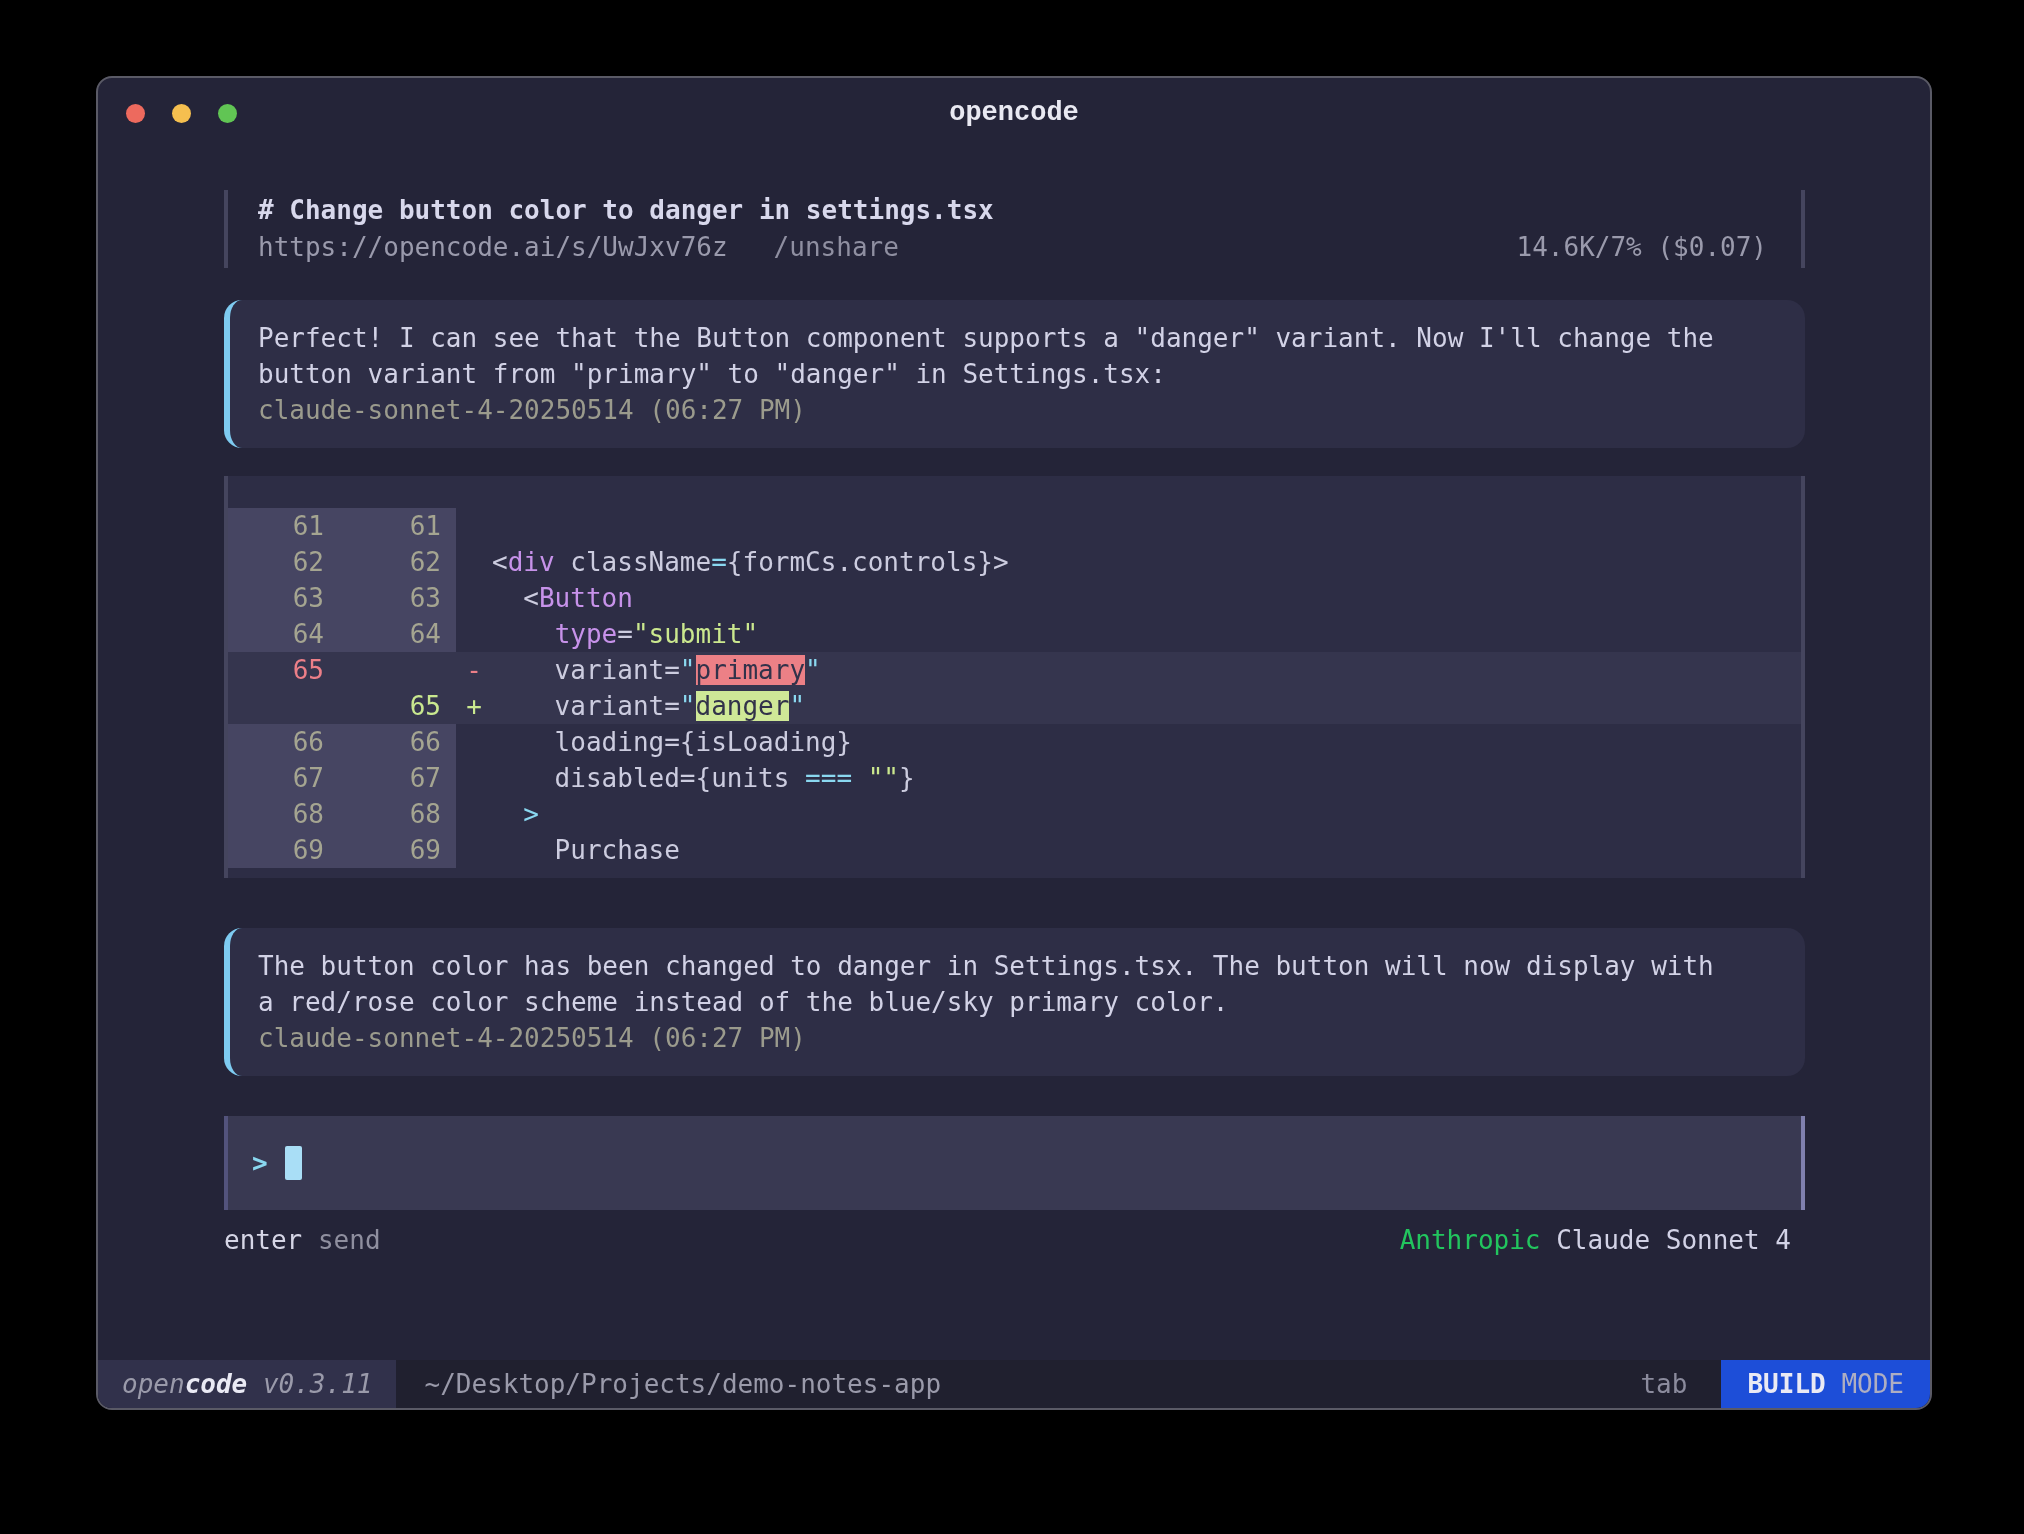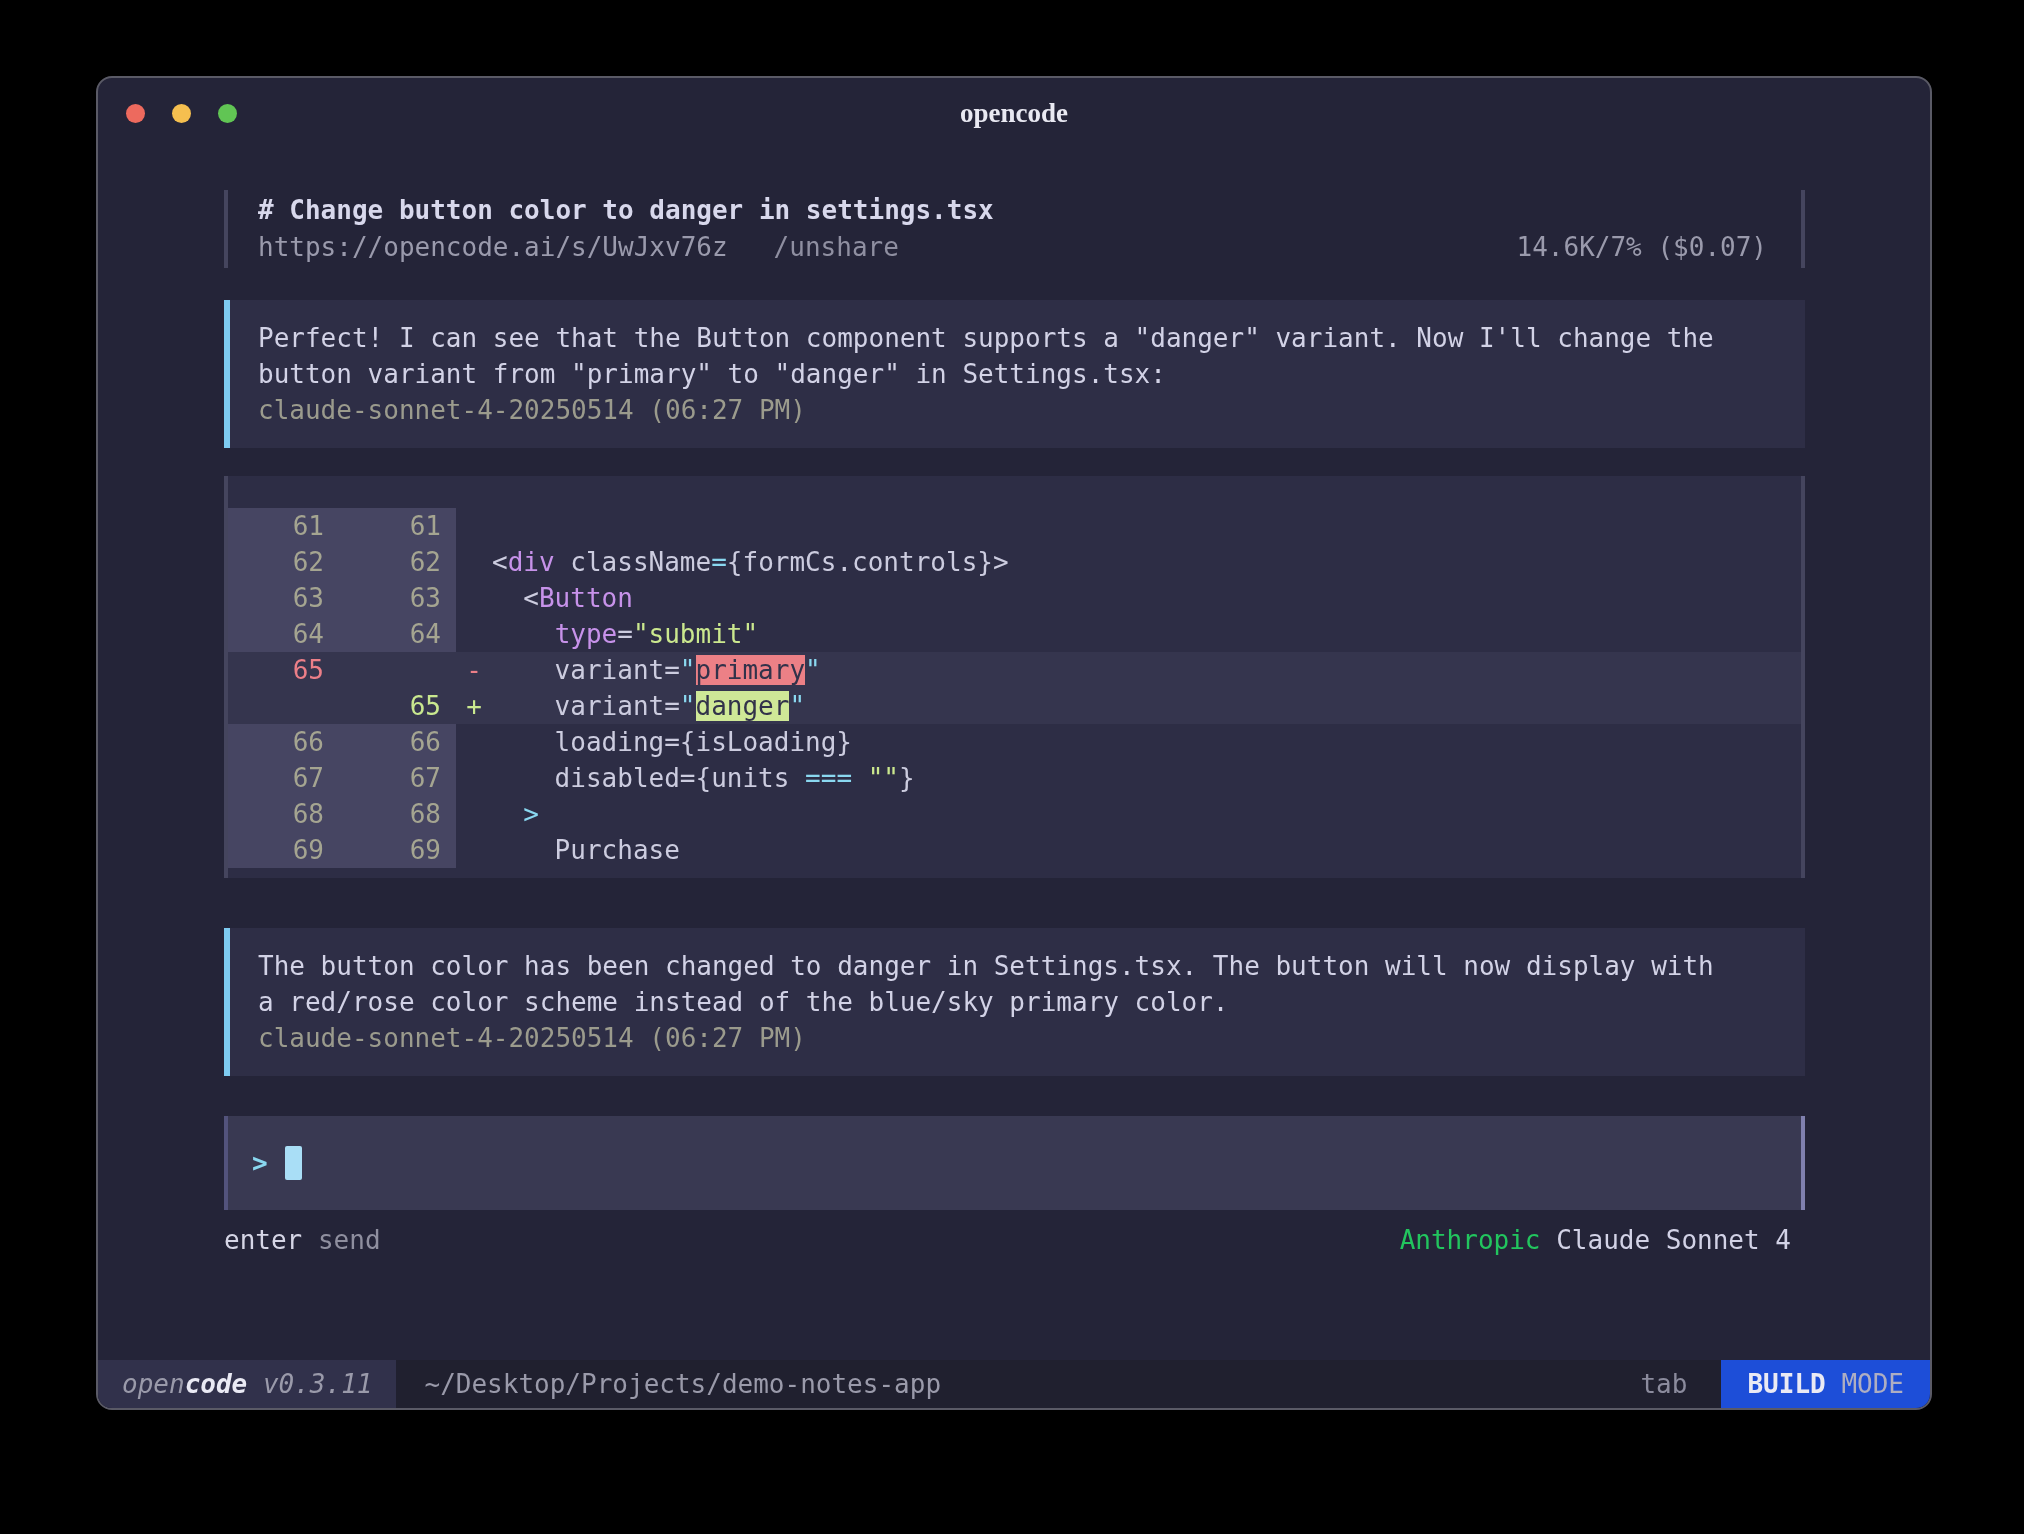--- a/index.html
+++ b/index.html
@@ -14,33 +14,33 @@
   .window{position:absolute;left:96px;top:76px;width:1836px;height:1334px;background:#242438;
     border:2px solid #5a5a66;border-radius:16px;display:flex;flex-direction:column;overflow:hidden;}
 
   
   .titlebar{flex:none;height:70px;position:relative;display:flex;align-items:center;justify-content:center;}
   .traffic{position:absolute;left:28px;top:0;height:100%;display:flex;align-items:center;gap:27px;}
   .light{width:19px;height:19px;border-radius:50%;display:inline-block;}
   .light.red{background:var(--traffic-red,#ed6a5e);}
   .light.yellow{background:var(--traffic-yellow,#f5bf4f);}
   .light.green{background:var(--traffic-green,#61c554);}
-  .win-title{font-family:Liberation Serif, serif;font-weight:bold;font-size:27px;color:#e9e9f2;}
+  .win-title{font-family:Liberation Mono, monospace;font-weight:bold;font-size:27px;color:#e9e9f2;}
 
   .content{flex:1;display:flex;flex-direction:column;padding:0 125px 0 126px;}
 
   
   .session-header{margin-top:42px;border-left:4px solid #45455e;border-right:4px solid #45455e;padding:2px 0;}
   .sh-title{font-weight:bold;color:#d8d8ec;line-height:37px;padding-left:30px;}
   .sh-row{display:flex;line-height:37px;padding-left:30px;padding-right:34px;color:#9a9aac;}
   .sh-unshare{margin-left:46px;color:#8f8fa1;}
   .sh-tokens{margin-left:auto;color:#9a9aac;}
 
   
-  .message{margin-top:32px;background:#2e2e46;border-left:6px solid var(--accent,#7ecbf1);padding:20px 30px 20px 28px;}
+  .message{margin-top:32px;background:#2e2e46;border-left:6px solid var(--accent,#7ecbf1);padding:20px 30px 20px 28px;border-radius:18px;}
   .message.mt-lg{margin-top:50px;}
   .msg-line{line-height:36px;color:#d2d2e6;white-space:pre;}
   .msg-meta{line-height:36px;color:#9b9b8d;}
 
   
   .edit-block{margin-top:28px;background:#2d2d45;border-left:4px solid #45455e;border-right:4px solid #45455e;padding:32px 0 10px 0;}
   .edit-header{color:#a2a2b2;line-height:36px;padding-left:30px;margin-bottom:20px;}
   .drow{display:flex;height:36px;line-height:36px;}
   .num{flex:none;text-align:right;color:#a5a591;background:#464562;}
   .num.old{width:112px;padding-right:16px;}

